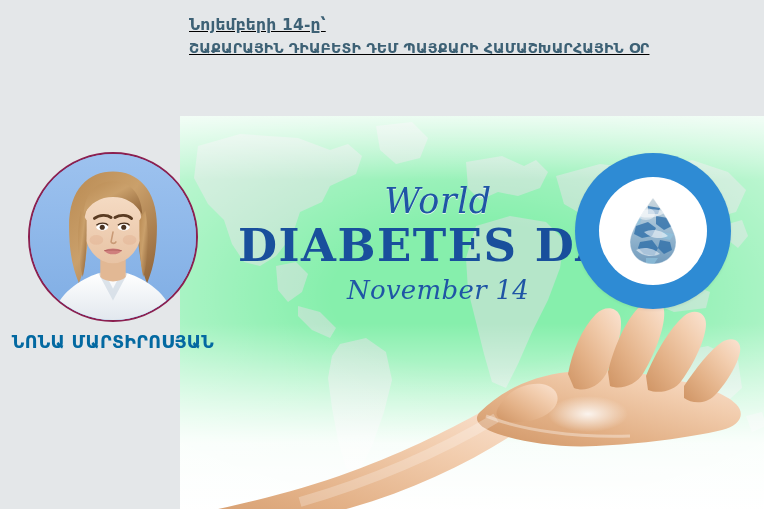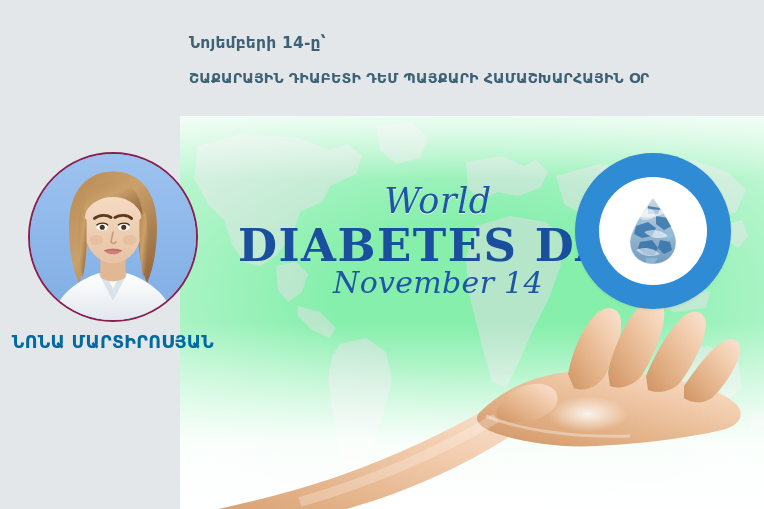--- a/index.html
+++ b/index.html
@@ -23,41 +23,42 @@
     width: 764px;
     height: 509px;
     background: #e4e7e9;
     overflow: hidden;
   }
 
   
   #headline {
     position: absolute;
     left: 189px;
-    top: 34px;
+    top: 16px;
     width: 560px;
     z-index: 40;
+    text-decoration: underline;
   }
   #headline .line1 {
     font-family: "DejaVu Sans", "Liberation Sans", sans-serif;
     font-size: 15.5px;
     font-weight: 700;
     color: #3d6175;
     letter-spacing: .2px;
     line-height: 1.25;
     white-space: nowrap;
   }
   #headline .line2 {
     font-family: "DejaVu Sans", "Liberation Sans", sans-serif;
     font-size: 14.2px;
     font-weight: 700;
     color: #3d6175;
     letter-spacing: .15px;
     line-height: 1.3;
-    margin-top: 16px;
+    margin-top: 4px;
     white-space: nowrap;
   }
 
   
   #banner {
     position: absolute;
     left: 180px;
     top: 116px;
     width: 584px;
     height: 399px;
@@ -109,24 +110,24 @@
     font-size: 45px;
     color: #194f9c;
     line-height: 1;
     letter-spacing: 1.5px;
     margin-top: 4px;
     white-space: nowrap;
   }
   .wm-date {
     font-family: "DejaVu Serif", "Liberation Serif", serif;
     font-style: italic;
-    font-size: 30px;
+    font-size: 26px;
     color: #1f55a5;
     line-height: 1;
-    margin-top: 0;
+    margin-top: 9px;
     letter-spacing: .3px;
   }
 
   
   #bluecircle {
     position: absolute;
     left: 395px;
     top: 37px;
     width: 156px;
     height: 156px;

